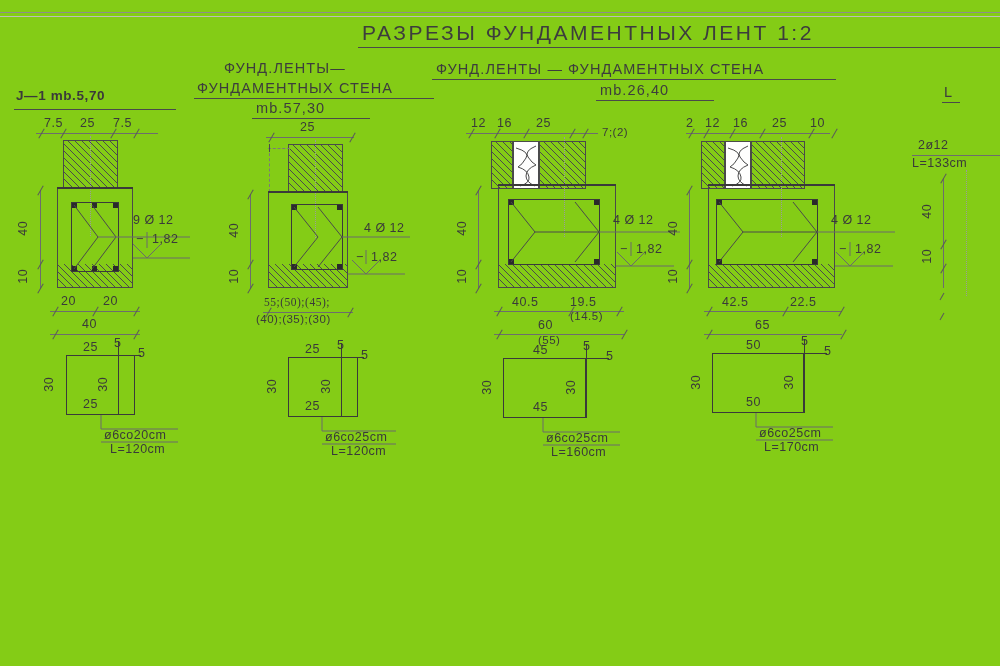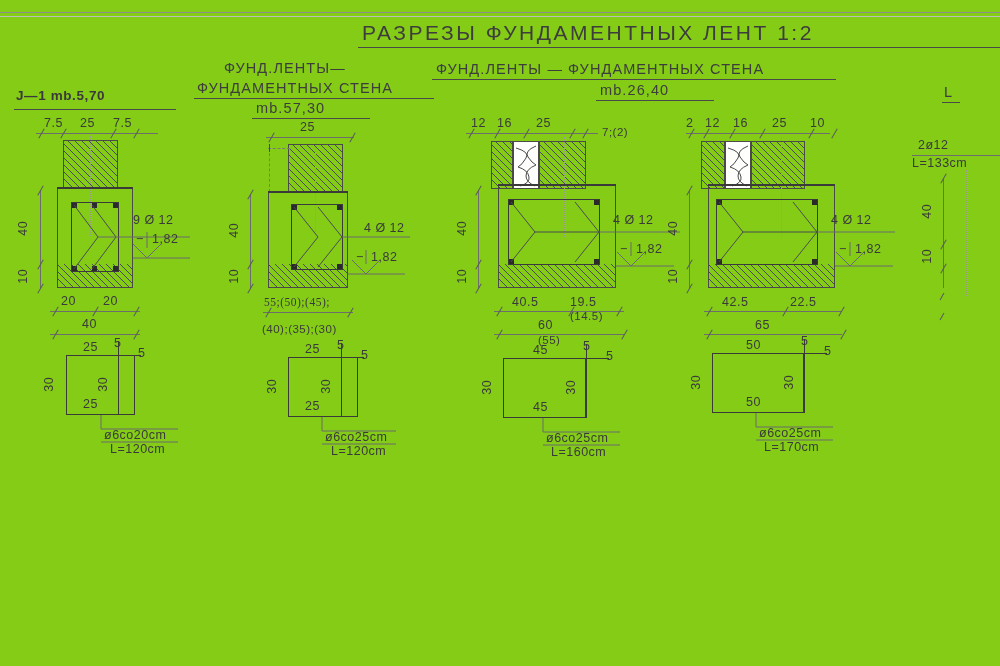--- a/index.html
+++ b/index.html
@@ -189,21 +189,21 @@
     <div class="tick" style="left:245px;top:194px;"></div>
     <div class="tick" style="left:245px;top:264px;"></div>
     <div class="tick" style="left:245px;top:288px;"></div>
     <div class="txt dim rot" style="left:227px;top:224px;">40</div>
     <div class="txt dim rot" style="left:227px;top:270px;">10</div>
 
     <div class="hline thin" style="left:263px;top:312px;width:90px;"></div>
     <div class="tick" style="left:263px;top:312px;"></div>
     <div class="tick" style="left:345px;top:312px;"></div>
     <div class="txt dim s" style="left:264px;top:297px;font-family:Liberation Serif, serif;">55;(50);(45);</div>
-    <div class="txt dim s" style="left:262px;top:314px;margin-top:10px;">(40);(35);(30)</div>
+    <div class="txt dim s" style="left:256px;top:314px;">(40);(35);(30)</div>
   </div>
 
   <div>
     <div class="hline thin" style="left:466px;top:133px;width:132px;"></div>
     <div class="tick" style="left:466px;top:133px;"></div>
     <div class="tick" style="left:492px;top:133px;"></div>
     <div class="tick" style="left:521px;top:133px;"></div>
     <div class="tick" style="left:567px;top:133px;"></div>
     <div class="tick" style="left:580px;top:133px;"></div>
     <div class="txt dim" style="left:471px;top:117px;">12</div>

